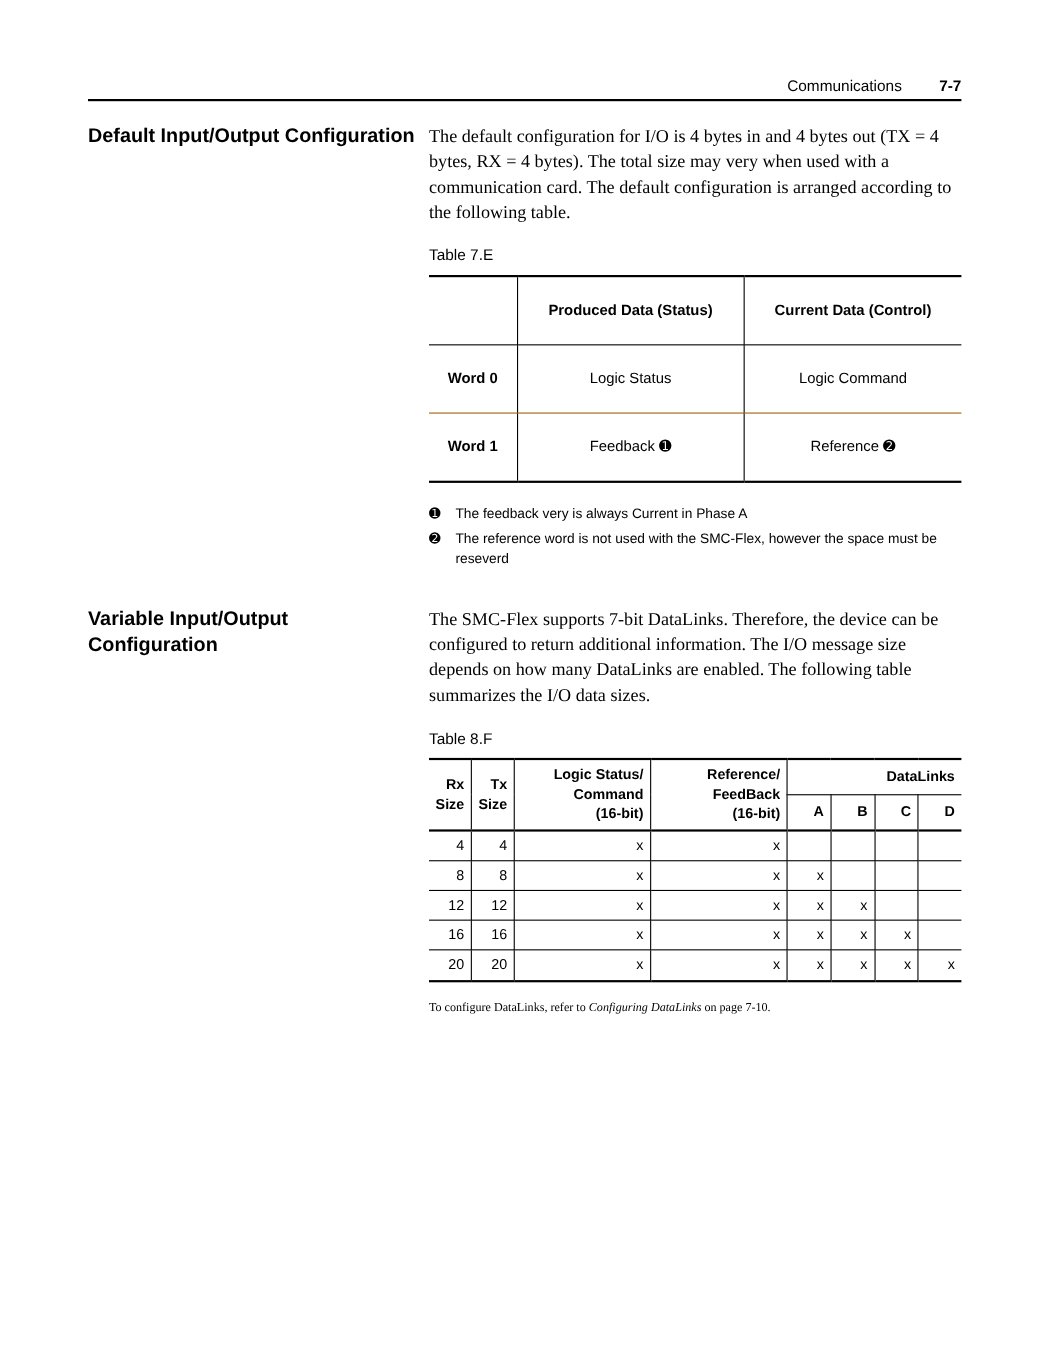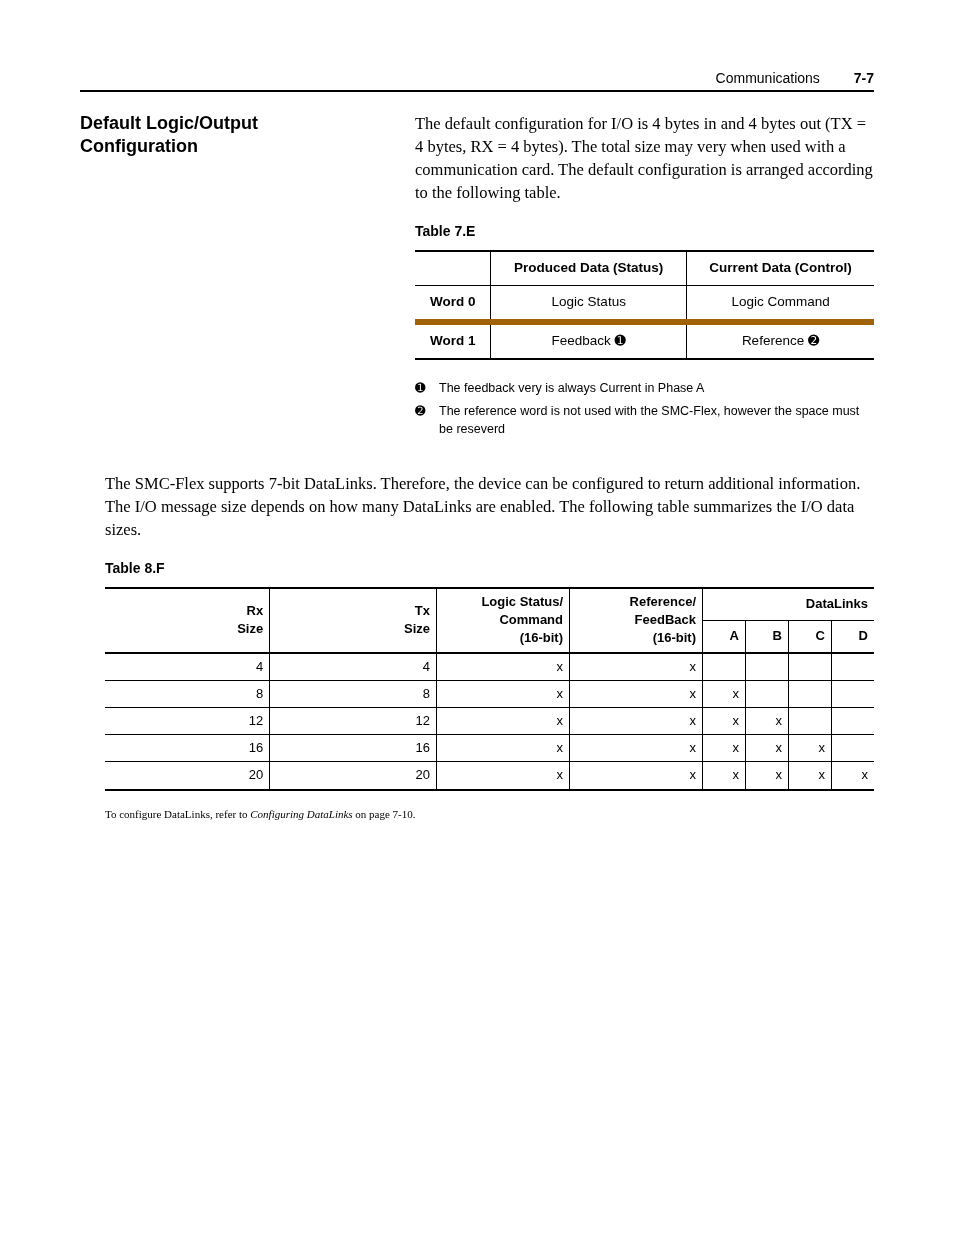--- a/index.html
+++ b/index.html
@@ -42,48 +42,47 @@
     font-family: Arial, Helvetica, sans-serif;
     font-weight: bold;
     font-size: 18px;
     line-height: 1.3;
     padding-right: 10px;
   }
   .content {
     flex: 1;
     font-size: 16.5px;
     line-height: 1.4;
-    margin-left: 25px;
   }
   .tbl-caption {
     font-family: Arial, Helvetica, sans-serif;
-    font-weight: bold;
+    font-weight: normal;
     font-size: 14px;
     margin-top: 18px;
     margin-bottom: 8px;
   }
   table.e {
     border-collapse: collapse;
     width: 100%;
     font-family: Arial, Helvetica, sans-serif;
     font-size: 13.5px;
   }
   table.e th, table.e td {
     border-left: 1px solid #000;
     border-right: 1px solid #000;
-    padding: 7px 10px;
+    padding: 21px 10px;
     text-align: center;
   }
   table.e th {
     border-top: 2px solid #000;
     border-bottom: 1px solid #000;
     font-weight: bold;
   }
   table.e td {
-    border-bottom: 6px solid #a16207;
+    border-bottom: 1px solid #a16207;
   }
   table.e tr:last-child td {
     border-bottom: 2px solid #000;
   }
   table.e td:first-child, table.e th:first-child {
     border-left: none;
     font-weight: bold;
   }
   table.e td:last-child, table.e th:last-child {
     border-right: none;
@@ -148,21 +147,21 @@
 <div class="page">
 
   <div class="header-line">
     <div class="header-text">
       <span>Communications</span>
       <span class="pg">7-7</span>
     </div>
   </div>
 
   <div class="two-col">
-    <div class="side">Default Logic/Output Configuration</div>
+    <div class="side">Default Input/Output Configuration</div>
     <div class="content">
       <div>The default configuration for I/O is 4 bytes in and 4 bytes out (TX = 4 bytes, RX = 4 bytes). The total size may very when used with a communication card. The default configuration is arranged according to the following table.</div>
 
       <div class="tbl-caption">Table 7.E</div>
 
       <table class="e">
         <tbody>
             <tr>
           <th></th>
           <th>Produced Data (Status)</th>
@@ -189,20 +188,21 @@
         <div class="row">
           <div class="sym">➋</div>
           <div>The reference word is not used with the SMC-Flex, however the space must be reseverd</div>
         </div>
       </div>
 
     </div>
   </div>
 
   <div class="two-col" style="margin-top:28px;">
+    <div class="side">Variable Input/Output Configuration</div>
     <div class="content">
       <div>The SMC-Flex supports 7-bit DataLinks. Therefore, the device can be configured to return additional information. The I/O message size depends on how many DataLinks are enabled. The following table summarizes the I/O data sizes.</div>
 
       <div class="tbl-caption">Table 8.F</div>
 
       <table class="f">
         <thead>
           <tr class="top">
             <th rowspan="2" class="hdr-bottom no-bottom" style="border-bottom:2px solid #000;">
               <span>Rx</span><br><span>Size</span>

